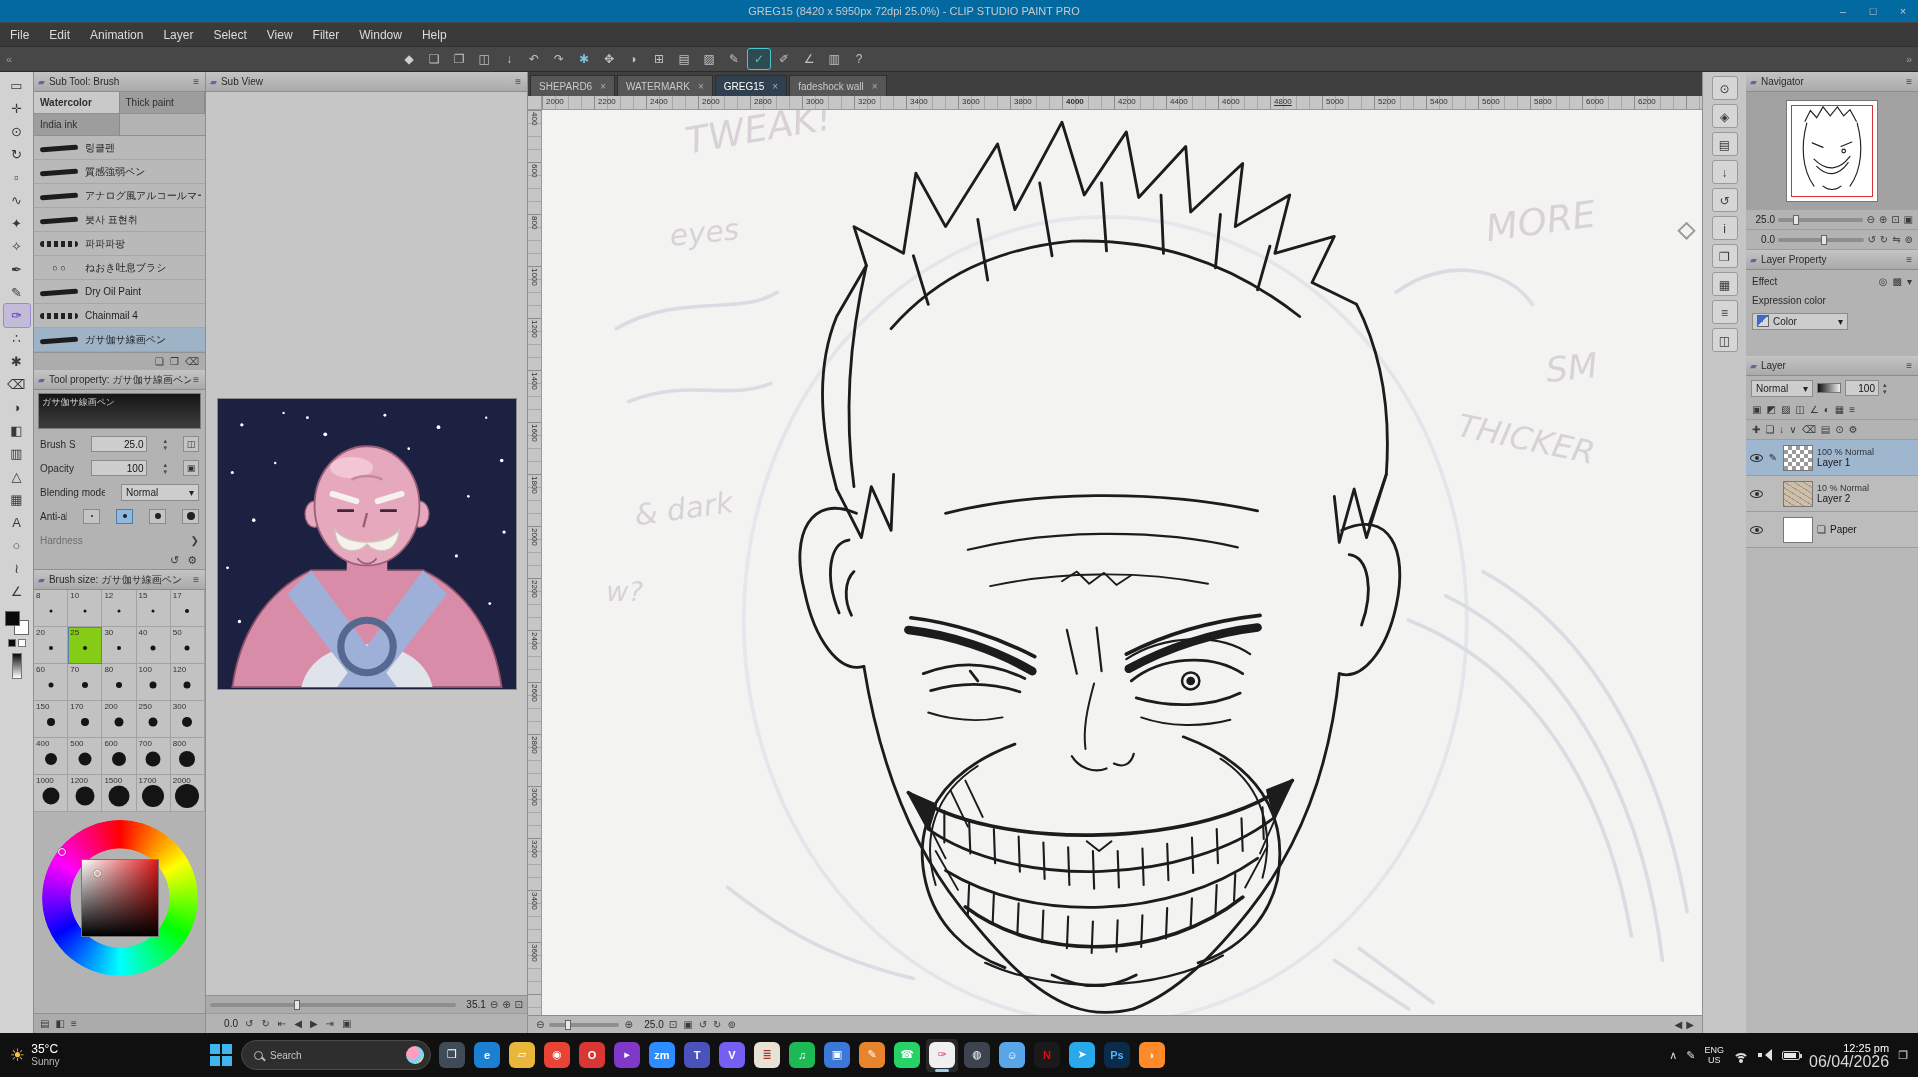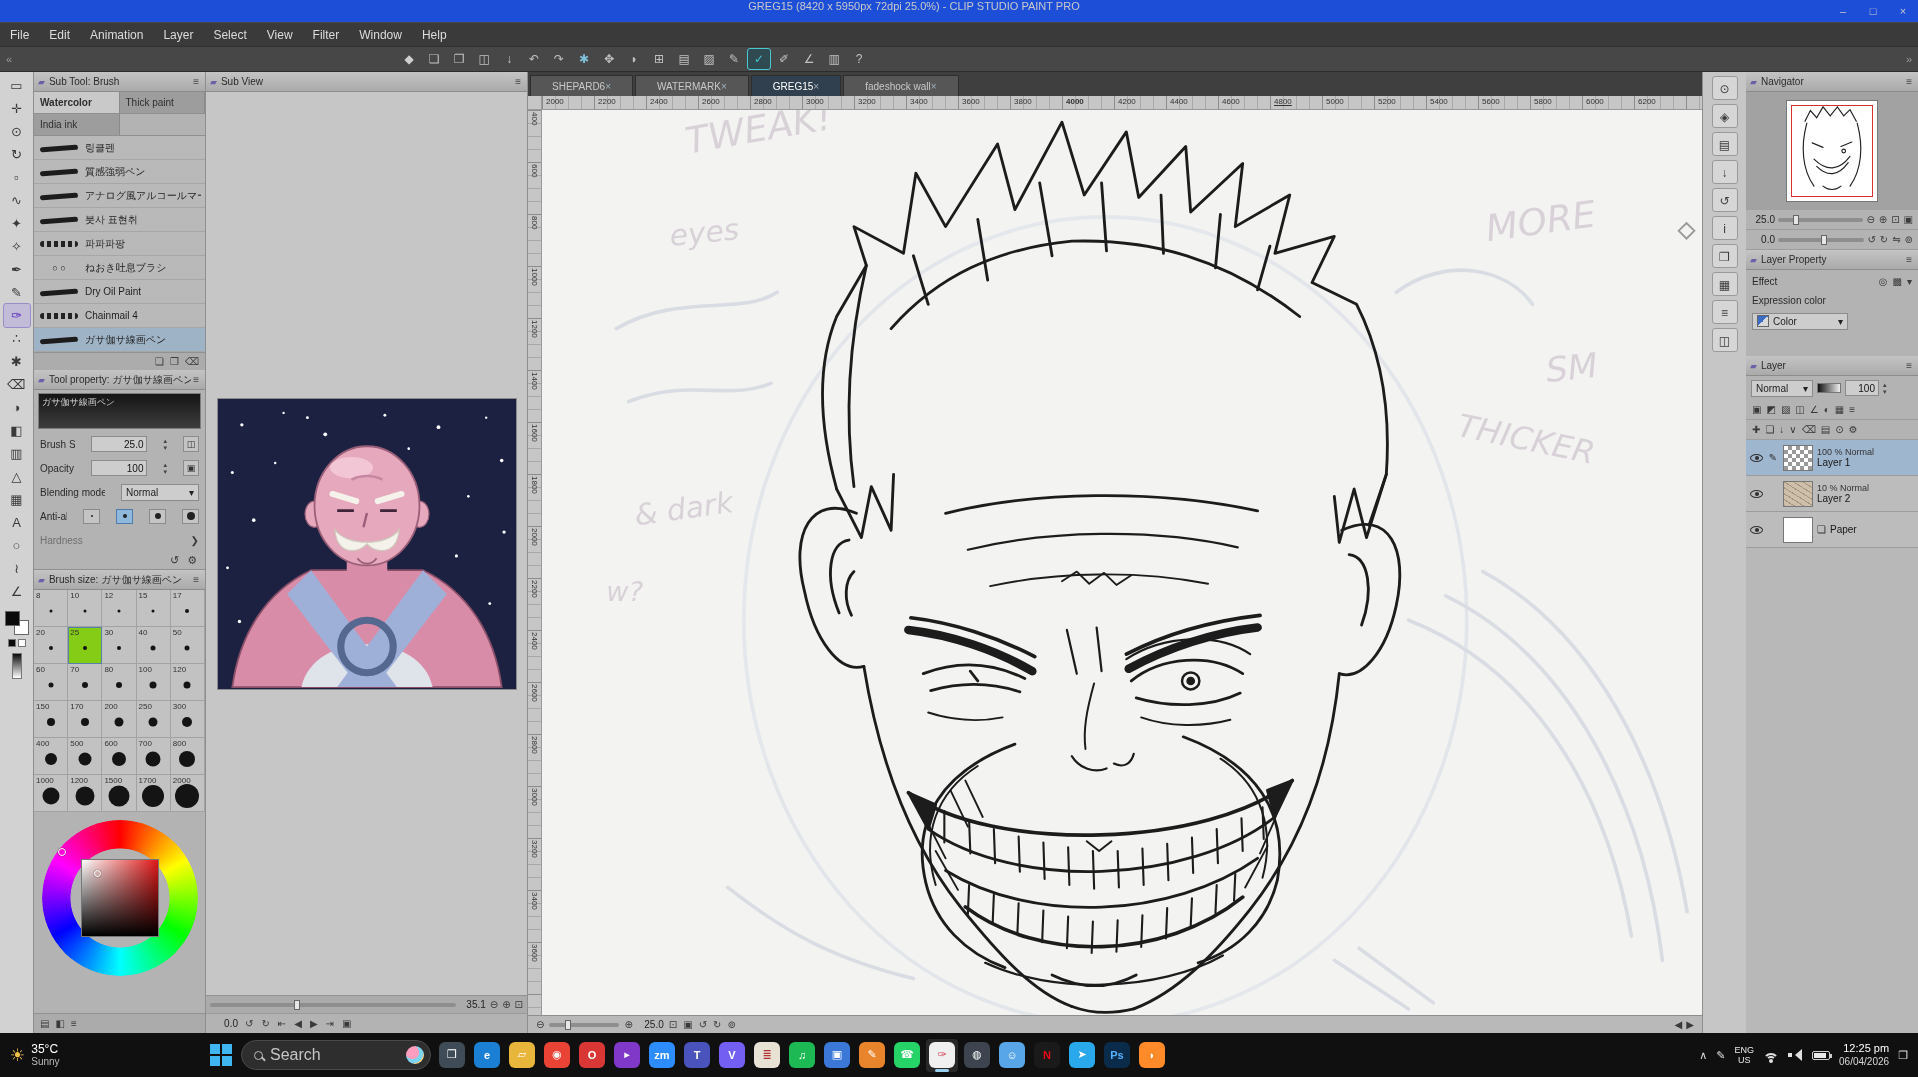--- a/index.html
+++ b/index.html
@@ -1,21 +1,21 @@
 <!DOCTYPE html>
 <html><head>
 <meta charset="utf-8">
 <style>
   *{margin:0;padding:0;box-sizing:border-box;cursor:default;user-select:none}
   html,body{width:1918px;height:1077px;overflow:hidden;background:#2e2e2e;
     font-family:"Liberation Sans","DejaVu Sans",sans-serif;font-size:11px;color:#222}
   .app{width:1918px;height:1077px;display:flex;flex-direction:column}
 
   
-  .titlebar{height:22px;background:#1d4ed8;color:#c9c9c9;display:flex;align-items:flex-start;font-size:11px}
+  .titlebar{height:22px;background:#0369a1;color:#c9c9c9;display:flex;align-items:center;font-size:11px}
   .titlebar .title{flex:1;text-align:center}
   .wbtn{width:30px;text-align:center;color:#c9c9c9;font-size:11px;line-height:22px}
   .menubar{height:24px;background:#3a3a3a;border-top:1px solid #474747;display:flex;align-items:center;padding-left:0}
   .menu-item{color:#dcdcdc;font-size:12px;padding:0 10px;line-height:24px}
   .commandbar{height:26px;background:#474747;border-top:1px solid #313131;border-bottom:1px solid #2c2c2c;display:flex;align-items:center}
   .cmd-nav{color:#9a9a9a;font-size:11px;padding:0 6px}
   .cmd-icons{display:flex;align-items:center;gap:3px;margin-left:380px}
   .cmd-icn{display:inline-block;width:22px;height:20px;line-height:20px;text-align:center;color:#c2c2c2;font-size:12px;border-radius:2px}
   .cmd-icn.active{background:#2f4a50;outline:1px solid #49c8d4}
   .cmd-spacer{flex:1}
@@ -101,21 +101,21 @@
   .sv-zoomrow{height:18px;background:#ababab;border-top:1px solid #929292;display:flex;align-items:center;gap:4px;padding:0 4px;flex-shrink:0}
   .sv-transrow{height:20px;background:#b3b3b3;border-top:1px solid #9a9a9a;display:flex;align-items:center;gap:7px;padding:0 6px;flex-shrink:0}
   .slider{flex:1;height:4px;background:#8e8e8e;border-radius:2px;position:relative}
   .slider i{position:absolute;top:-3px;width:6px;height:10px;background:#e6e6e6;border:1px solid #666}
   .smallval{font-size:10px;color:#222;min-width:26px;text-align:right}
   .gicn{font-size:10px;color:#3a3a3a}
 
   
   .canvas{flex:1;display:flex;flex-direction:column;min-width:0;background:#8b8b8b}
   .ctabbar{height:24px;background:#3f3f3f;display:flex;align-items:flex-end;padding-left:2px;flex-shrink:0}
-  .ctab{height:21px;display:flex;align-items:center;gap:0;padding:0 21px;margin-right:2px;background:#565656;color:#c9c9c9;font-size:10px;border:1px solid #2e2e2e;border-bottom:none;white-space:nowrap}
+  .ctab{height:21px;display:flex;align-items:center;gap:8px;padding:0 8px;margin-right:2px;background:#565656;color:#c9c9c9;font-size:10px;border:1px solid #2e2e2e;border-bottom:none;white-space:nowrap}
   .ctab.active{background:#31404e;color:#fff}
   .ctab .cx{color:#9fb0ba;font-size:10px}
   .ruler-row{height:14px;display:flex;flex-shrink:0}
   .ruler-corner{width:14px;background:#c6c6c6;border-right:1px solid #999;border-bottom:1px solid #999}
   .ruler-h{flex:1;background:#c6c6c6;border-bottom:1px solid #999;position:relative;overflow:hidden;
     background-image:repeating-linear-gradient(90deg,#8c8c8c 0 1px,transparent 1px 52px),repeating-linear-gradient(90deg,#a8a8a8 0 1px,transparent 1px 13px)}
   .ruler-h span{position:absolute;top:1px;font-size:8px;color:#333;transform:translateX(2px)}
   .canvas-body{flex:1;display:flex;min-height:0}
   .ruler-v{width:14px;background:#c6c6c6;border-right:1px solid #999;position:relative;overflow:hidden;
     background-image:repeating-linear-gradient(180deg,#8c8c8c 0 1px,transparent 1px 52px),repeating-linear-gradient(180deg,#a8a8a8 0 1px,transparent 1px 13px)}
@@ -159,21 +159,21 @@
   .weather{display:flex;align-items:center;gap:6px;padding-left:10px;width:170px;flex-shrink:0}
   .sun{font-size:17px;color:#f6c34a}
   .wtemp{font-size:12px;color:#fff;line-height:13px}
   .wcond{font-size:10px;color:#b9b9b9;line-height:12px}
   .tb-center{display:flex;align-items:center;gap:5px;margin-left:36px}
   .startbtn{display:grid;grid-template-columns:10px 10px;grid-gap:2px;padding:4px}
   .startbtn b{width:10px;height:10px;background:#3fb6f0}
   .searchpill{height:30px;width:190px;background:#2e2e2e;border:1px solid #4a4a4a;border-radius:15px;display:flex;align-items:center;gap:7px;padding:0 6px 0 12px}
   .mag{width:9px;height:9px;border:1.5px solid #b9b9b9;border-radius:50%;position:relative;flex-shrink:0}
   .mag::after{content:"";position:absolute;width:5px;height:1.5px;background:#b9b9b9;transform:rotate(45deg);right:-4px;bottom:-1px}
-  .searchpill .stxt{flex:1;font-size:16px;color:#c6c6c6}
+  .searchpill .stxt{flex:1;font-size:10px;color:#c6c6c6}
   .flower{width:18px;height:18px;border-radius:50%;background:radial-gradient(circle at 35% 35%,#ff9ec0 0 40%,#7fd4f0 41% 68%,#ffd27f 69%)}
   .appcell{width:32px;display:flex;flex-direction:column;align-items:center;border-radius:4px;padding-top:3px}
   .appcell.active{background:rgba(255,255,255,.10)}
   .appicn{width:26px;height:26px;border-radius:6px;display:flex;align-items:center;justify-content:center;font-size:11px;font-weight:bold;color:#fff}
   .appind{width:14px;height:3px;border-radius:2px;margin-top:1px;background:transparent}
   .appcell.active .appind{background:#9ad0f0}
   .tray{margin-left:auto;display:flex;align-items:center;gap:9px;padding-right:10px}
   .tray .ticn{color:#dcdcdc;font-size:11px}
   .lang{text-align:center;font-size:9px;line-height:10px;color:#e8e8e8}
   .wifi{position:relative;width:16px;height:12px}
@@ -181,21 +181,21 @@
   .wifi .w1{width:16px;height:16px;bottom:-8px}
   .wifi .w2{width:10px;height:10px;bottom:-5px}
   .wifi .w3{width:4px;height:4px;bottom:-2px;background:#e0e0e0;border:none;border-radius:50%}
   .vol{position:relative;width:15px;height:12px}
   .vol::before{content:"";position:absolute;left:0;top:4px;width:4px;height:4px;background:#e0e0e0}
   .vol::after{content:"";position:absolute;left:1px;top:0;border:6px solid transparent;border-right:7px solid #e0e0e0}
   .batt{width:18px;height:9px;border:1px solid #cfcfcf;border-radius:2px;position:relative;padding:1px}
   .batt::before{content:"";display:block;height:100%;width:85%;background:#e8e8e8}
   .batt::after{content:"";position:absolute;right:-3px;top:2px;width:2px;height:4px;background:#cfcfcf}
   .clock{text-align:right;font-size:11px;line-height:13px;color:#fff}
-  .clock .cdate{font-size:10px;color:#d8d8d8}
+  .clock .cdate{font-size:16px;color:#d8d8d8}
 </style>
 </head>
 <body>
 
 <div class="app">
 
   <div class="titlebar">
     <div class="title">GREG15 (8420 x 5950px 72dpi 25.0%)  - CLIP STUDIO PAINT PRO</div>
     <div class="wbtn">–</div>
     <div class="wbtn">□</div>

